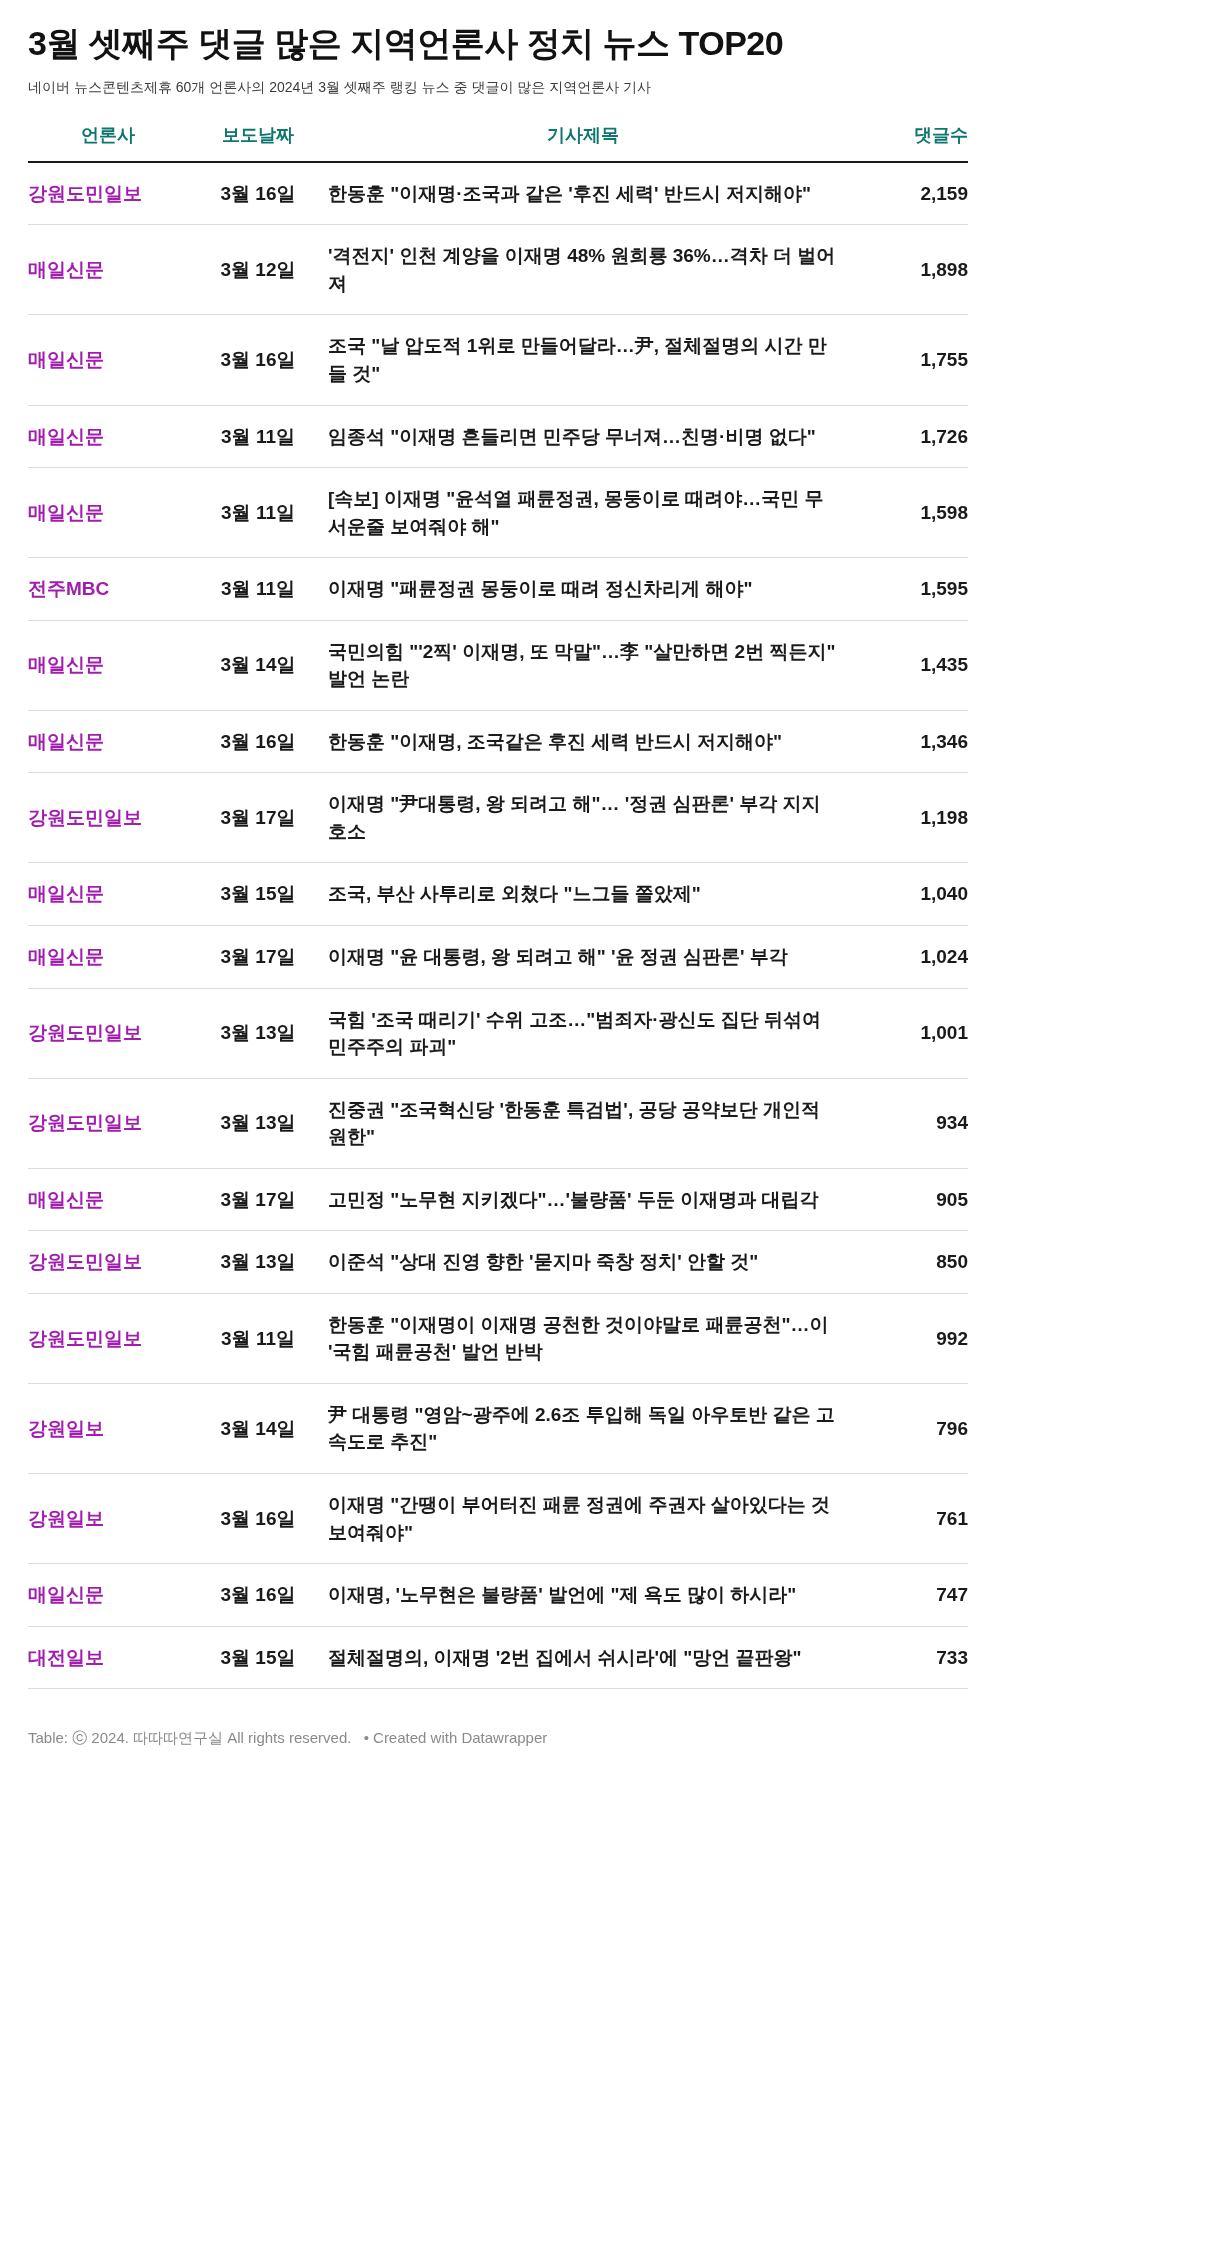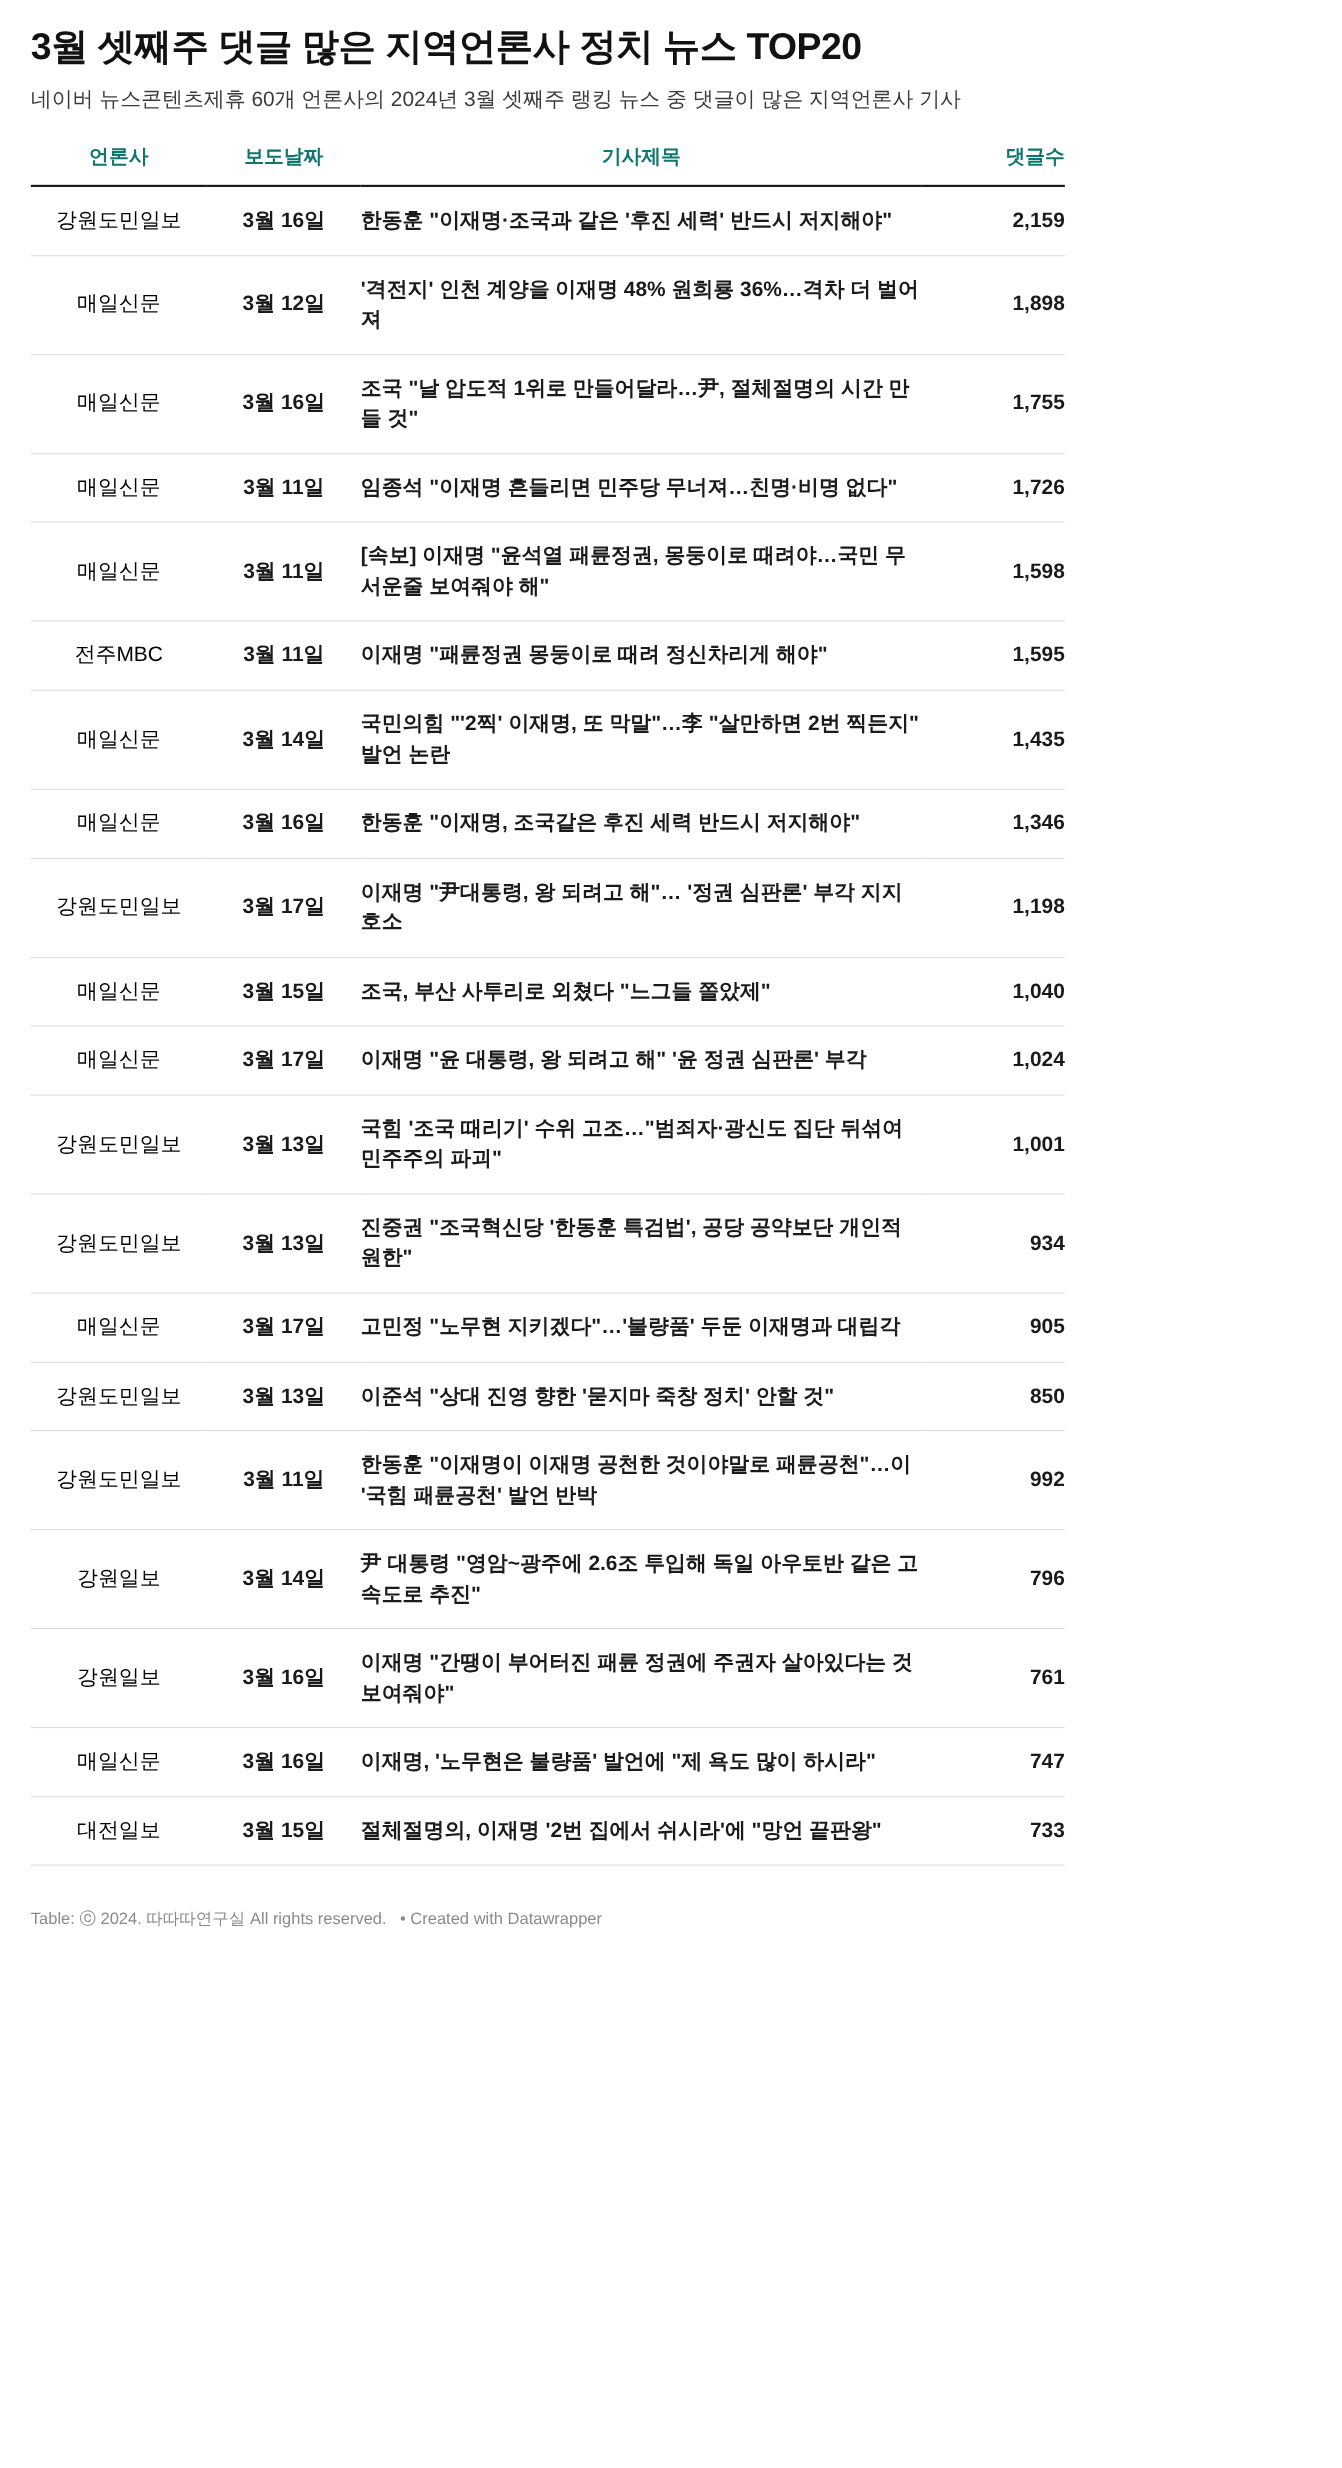--- a/index.html
+++ b/index.html
@@ -20,21 +20,21 @@
   }
   .title {
     font-size: 34px;
     font-weight: bold;
     letter-spacing: -0.5px;
     line-height: 1.25;
     margin: 0 0 12px 0;
     color: #121212;
   }
   .subtitle {
-    font-size: 19px;
+    font-size: 14px;
     font-weight: normal;
     line-height: 1.45;
     color: #3b3b3b;
     margin: 0 0 26px 0;
   }
   table.data {
     width: 100%;
     border-collapse: collapse;
     table-layout: fixed;
   }
@@ -56,23 +56,22 @@
   table.data tbody tr {
     border-bottom: 1px solid #dcdcdc;
   }
   table.data tbody td {
     font-size: 19px;
     padding: 17px 0;
     vertical-align: middle;
     line-height: 1.45;
   }
   td.outlet {
-    text-align: center;
-    font-weight: normal;
-    color: #000000;
+    font-weight: bold;
+    color: #a21caf;
     padding-right: 6px;
   }
   td.date {
     text-align: center;
     font-weight: bold;
     color: #1a1a1a;
   }
   td.headline {
     text-align: left;
     padding-left: 18px;

